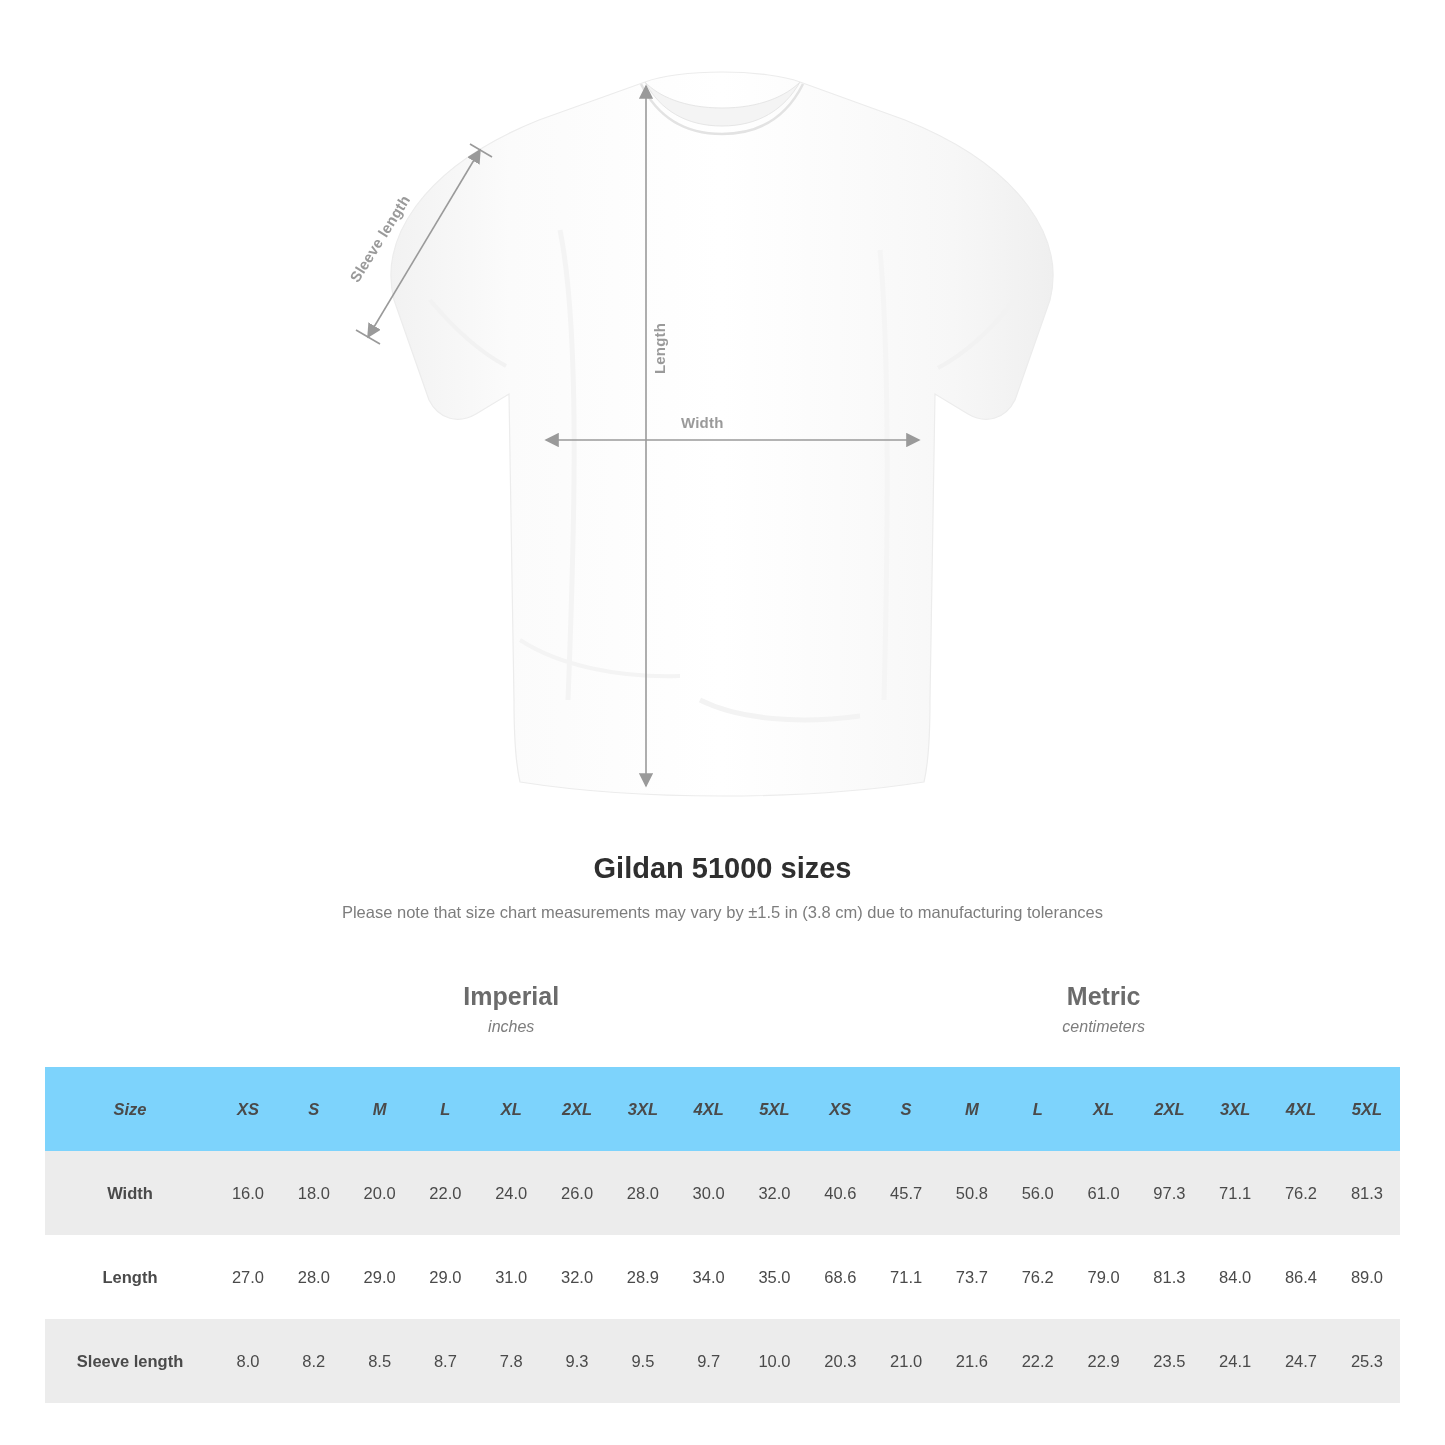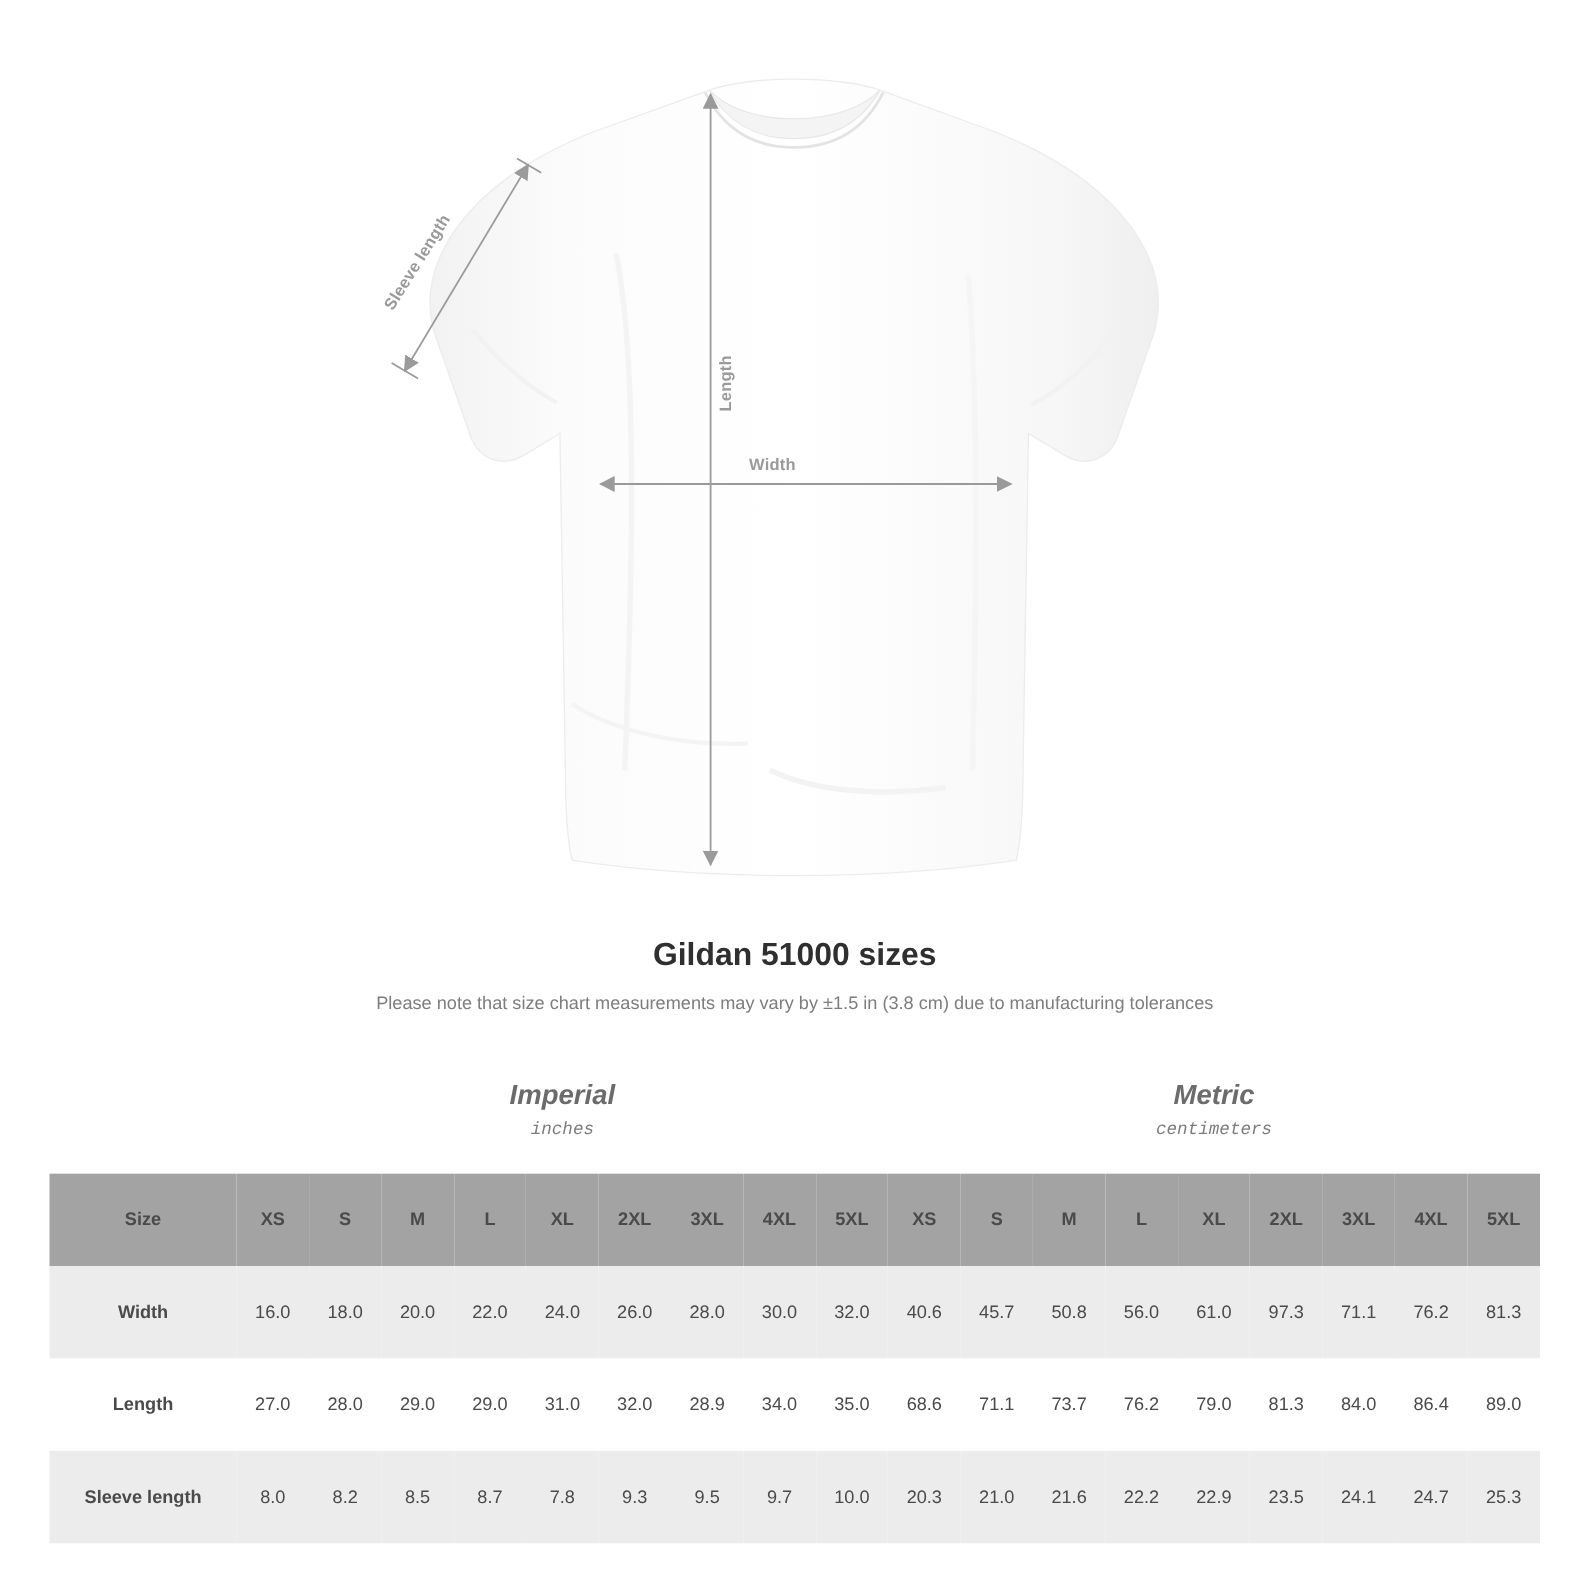--- a/index.html
+++ b/index.html
@@ -91,38 +91,36 @@
     color: #4a4a4a;
     background: #ffffff;
   }
   .unit-header td {
     background: #e9e9e9;
     height: 115px;
     vertical-align: middle;
   }
   .unit-name {
     font-size: 25px;
-    font-style: italic;
     font-weight: bold;
     color: #6b6b6b;
     line-height: 1.25;
   }
   .unit-sub {
     font-size: 16px;
     font-style: italic;
     color: #7d7d7d;
     margin-top: 6px;
-    font-family: Liberation Mono, monospace;
   }
   .row-head {
     font-weight: bold;
     color: #4a4a4a;
     font-size: 17px;
   }
-  tr.r-size td { height: 82px; background: #a3a3a3; }
+  tr.r-size td { height: 82px; background: #7dd3fc; font-style: italic; }
   tr.r-shade td { background: #ececec; }
   tr.r-plain td { background: #ffffff; }
   tr.r-size td.row-head,
   tr.r-shade td.row-head,
   tr.r-plain td.row-head { font-weight: bold; }
   tr.data-row td { height: 82px; vertical-align: middle; }
   .col-label { width: 170px; }
   .col-cell { width: 65.8px; }
   .sizecell { font-weight: bold; font-size: 17px; color: #4a4a4a; }
 </style>

